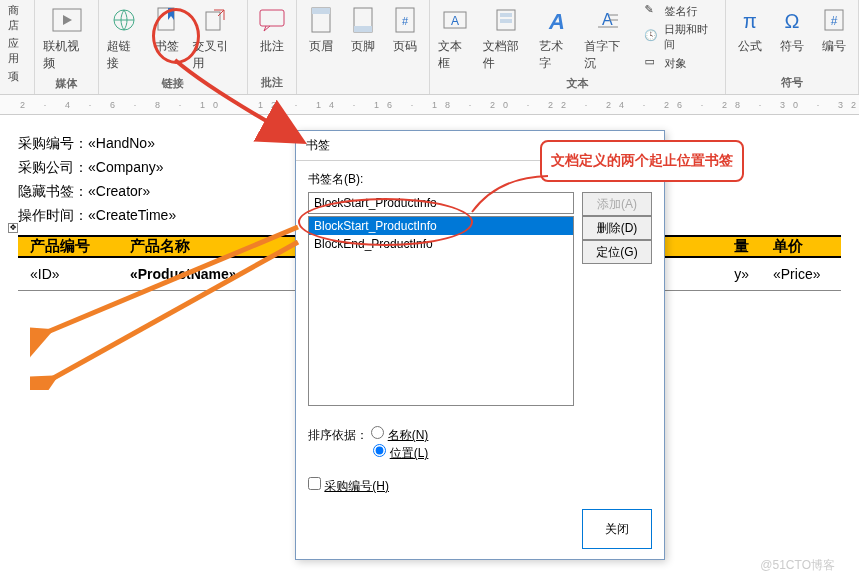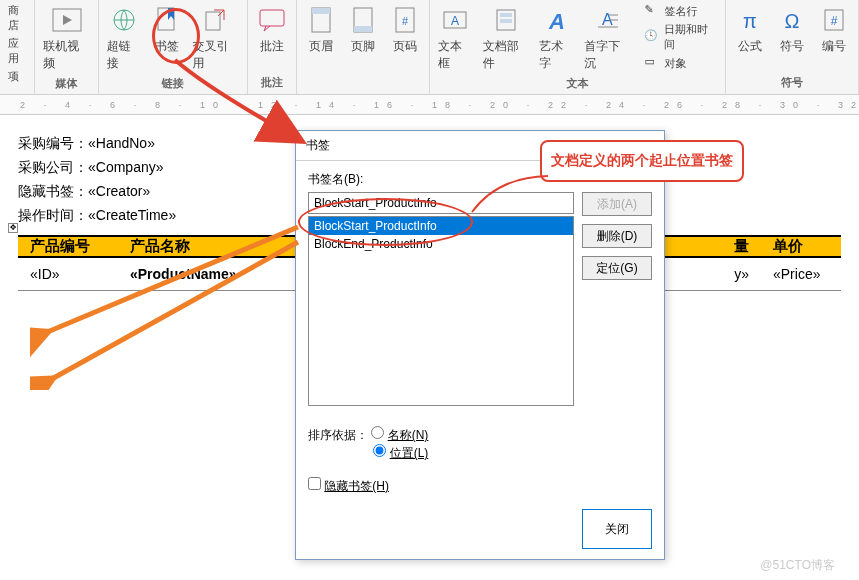--- a/index.html
+++ b/index.html
@@ -285,33 +285,33 @@
   <div class="dlg-body">
     <div class="dlg-label">书签名(B):</div>
     <div style="display:flex;gap:8px">
       <div style="flex:1">
         <input class="dlg-input" value="BlockStart_ProductInfo" style="">
         <div class="dlg-list">
           <div class="sel">BlockStart_ProductInfo</div>
           <div>BlockEnd_ProductInfo</div>
         </div>
       </div>
-      <div style="display:flex;flex-direction:column;gap:8px">
+      <div style="display:flex;flex-direction:column;gap:0">
         <button class="dlg-btn disabled">添加(A)</button>
         <button class="dlg-btn">删除(D)</button>
         <button class="dlg-btn">定位(G)</button>
       </div>
     </div>
     <div class="dlg-sort">
       <span>排序依据：</span>
       <label><input type="radio" name="s" style=""> <u>名称(N)</u></label><br>
       <span style="display:inline-block;width:62px"></span>
       <label><input type="radio" name="s" checked="" style=""> <u>位置(L)</u></label>
     </div>
-    <div class="dlg-check"><label><input type="checkbox" style=""> <u>隐藏书签(H)</u></label></div>
+    <div class="dlg-check"><label><input type="checkbox" style=""> <u>采购编号(H)</u></label></div>
   </div>
   <div class="dlg-foot"><button class="dlg-close">关闭</button></div>
 </div>
 
 <div class="circle-anno" style="left:152px;top:8px;width:48px;height:56px"></div>
 <div class="oval-anno"></div>
 
 <svg class="arrow" style="left:150px;top:50px" width="180" height="110">
   <defs>
       <marker id="ah1" markerWidth="12" markerHeight="12" refX="10" refY="6" orient="auto">

